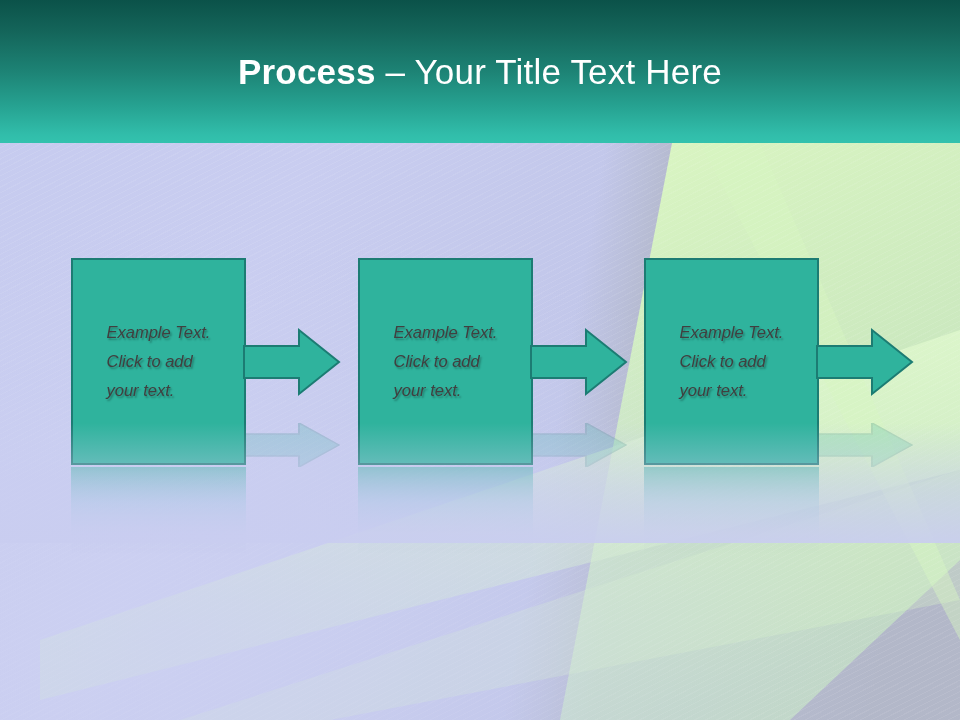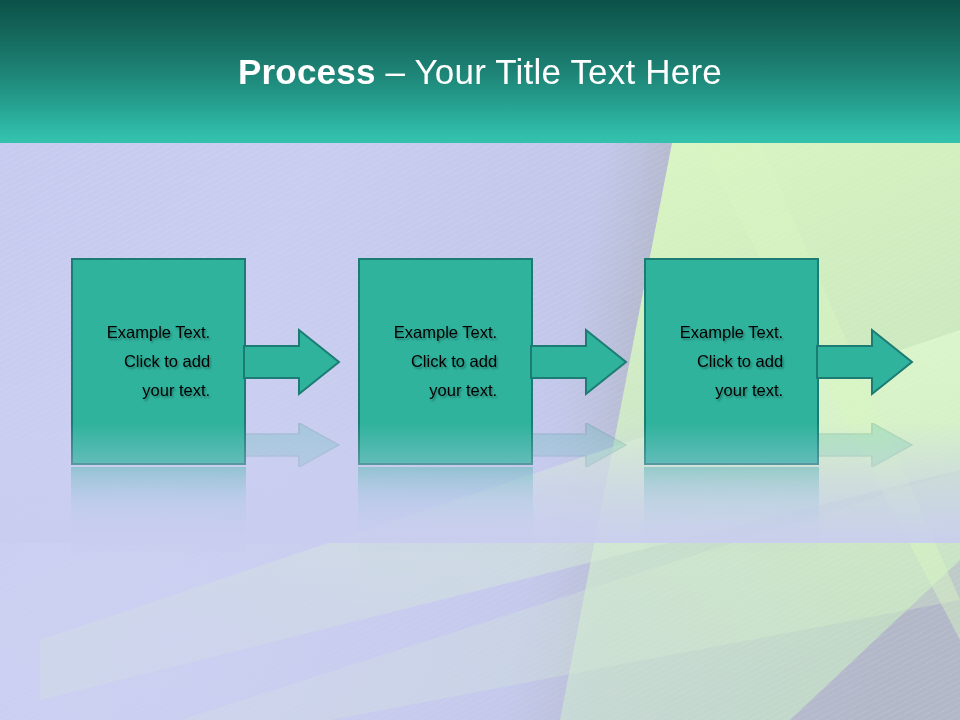--- a/index.html
+++ b/index.html
@@ -115,24 +115,25 @@
     width: 175px;
     height: 207px;
     box-sizing: border-box;
     background: #2fb39d;
     border: 2px solid #1c7c73;
     display: flex;
     align-items: center;
     justify-content: center;
   }
   .step-text {
-    color: #000000;
+    color: #404040;
     font-size: 16.5px;
     line-height: 29px;
-    text-align: right;
+    font-style: italic;
+    text-align: left;
     white-space: pre-line;
     text-shadow: 1.5px 1.5px 2px rgba(0,0,0,0.30);
     padding: 0 10px;
   }
 
   .step-arrow {
     position: absolute;
     left: 173px;
     top: 72px;
     width: 96px;

